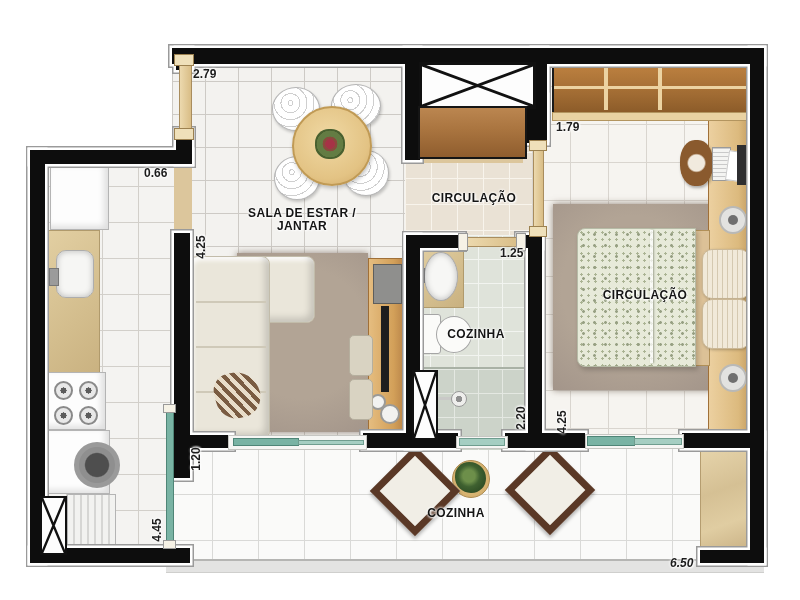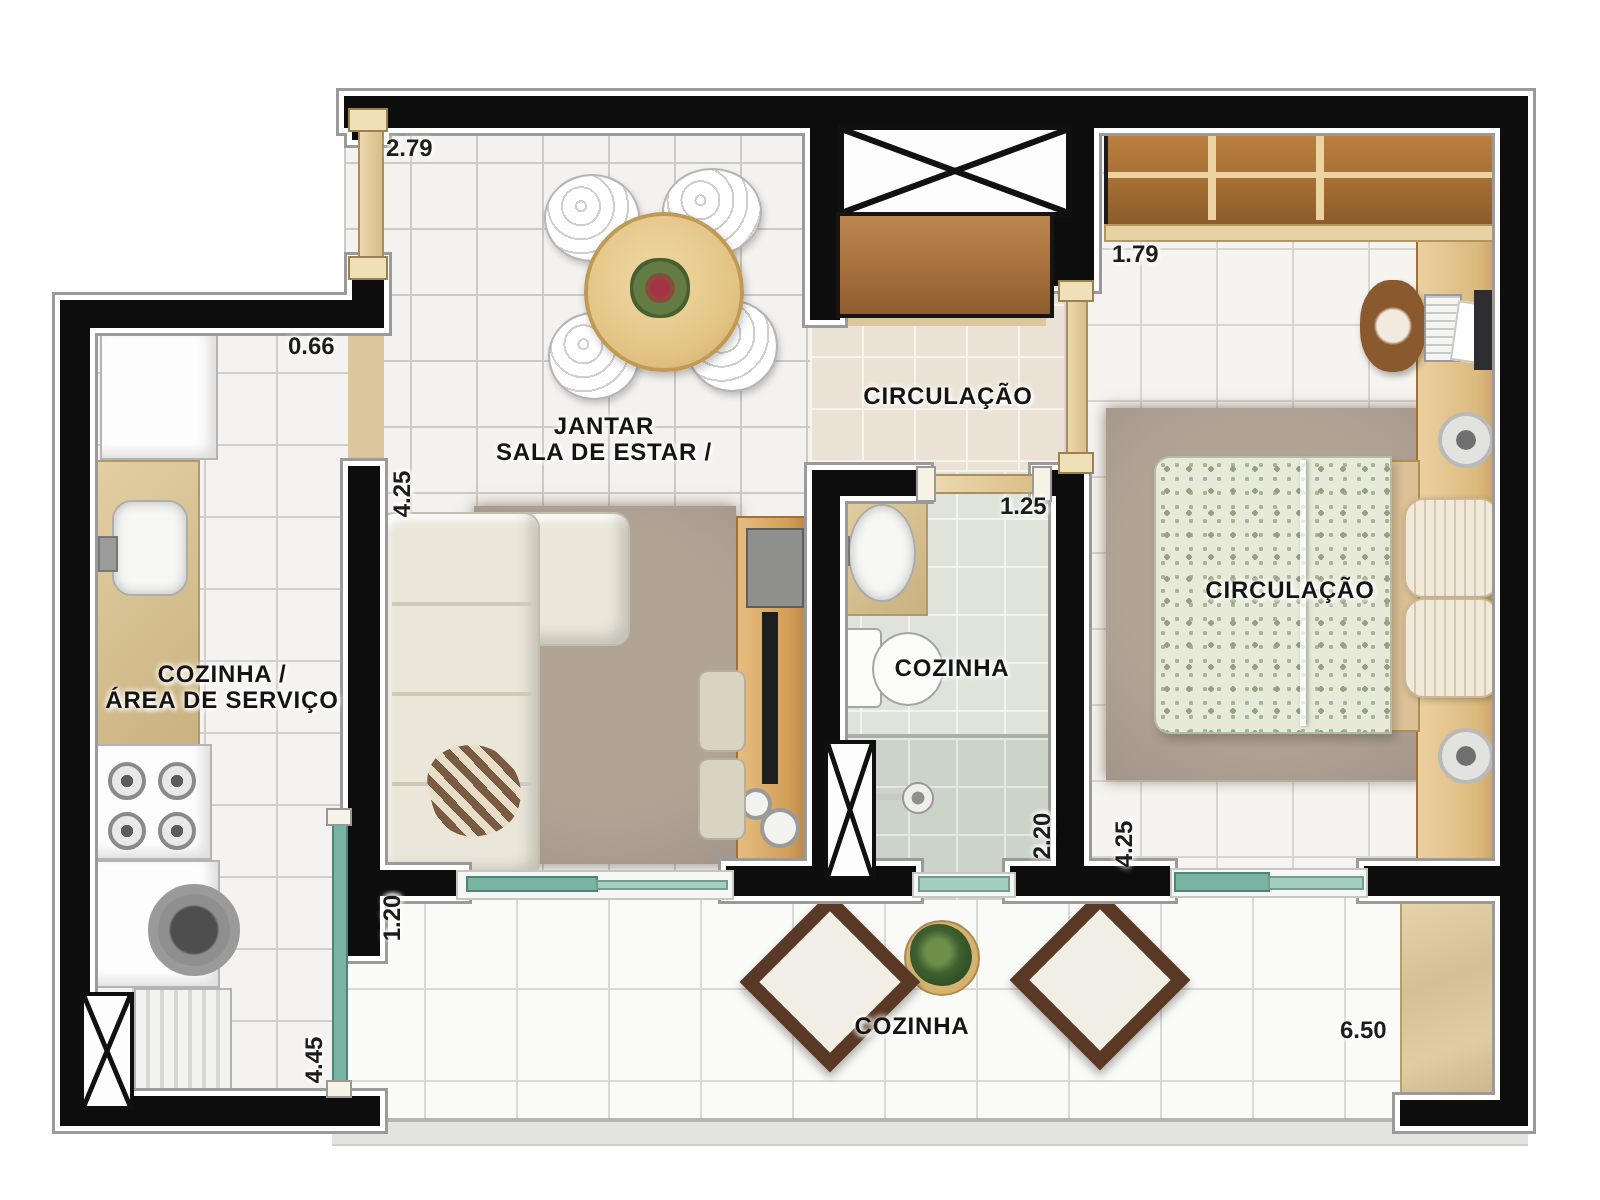--- a/index.html
+++ b/index.html
@@ -207,37 +207,33 @@
   <div class="abs doorleaf" style="left:179px;top:62px;width:11px;height:72px;"></div>
   <div class="abs doorcap" style="left:174px;top:128px;width:18px;height:10px;"></div>
   <div class="abs jambcap" style="left:458px;top:233px;width:8px;height:16px;"></div>
   <div class="abs doorleaf" style="left:466px;top:237px;width:52px;height:8px;"></div>
   <div class="abs jambcap" style="left:516px;top:233px;width:8px;height:16px;"></div>
   <div class="abs doorcap" style="left:529px;top:140px;width:16px;height:9px;"></div>
   <div class="abs doorleaf" style="left:533px;top:150px;width:9px;height:80px;"></div>
   <div class="abs doorcap" style="left:529px;top:226px;width:16px;height:9px;"></div>
 
   <div class="abs rlabel" style="left:222px;top:207px;width:160px;">
+    <div>SALA DE ESTAR /</div>
     <div>JANTAR</div>
-    <div>SALA DE ESTAR /</div>
-  </div>
-  <div class="abs rlabel" style="left:36px;top:331px;width:150px;">
-    <div>COZINHA /</div>
-    <div>ÁREA DE SERVIÇO</div>
   </div>
   <div class="abs rlabel" style="left:414px;top:192px;width:120px;">CIRCULAÇÃO</div>
   <div class="abs rlabel" style="left:420px;top:328px;width:112px;">COZINHA</div>
   <div class="abs rlabel" style="left:585px;top:289px;width:120px;">CIRCULAÇÃO</div>
   <div class="abs rlabel" style="left:406px;top:507px;width:100px;">COZINHA</div>
 
   <div class="abs dim" style="left:193px;top:67px;">2.79</div>
   <div class="abs dim" style="left:144px;top:166px;">0.66</div>
   <div class="abs dim" style="left:556px;top:120px;">1.79</div>
   <div class="abs dim" style="left:500px;top:246px;">1.25</div>
-  <div class="abs dim" style="left:670px;top:508px;">6.50</div>
+  <div class="abs dim" style="left:670px;top:556px;font-style:italic;">6.50</div>
   <div class="abs dim vdim" style="left:201px;top:247px;">
       <span>4.25</span>
     </div>
   <div class="abs dim vdim" style="left:521px;top:418px;">
       <span>2.20</span>
     </div>
   <div class="abs dim vdim" style="left:562px;top:422px;">
       <span>4.25</span>
     </div>
   <div class="abs dim vdim" style="left:196px;top:459px;">

